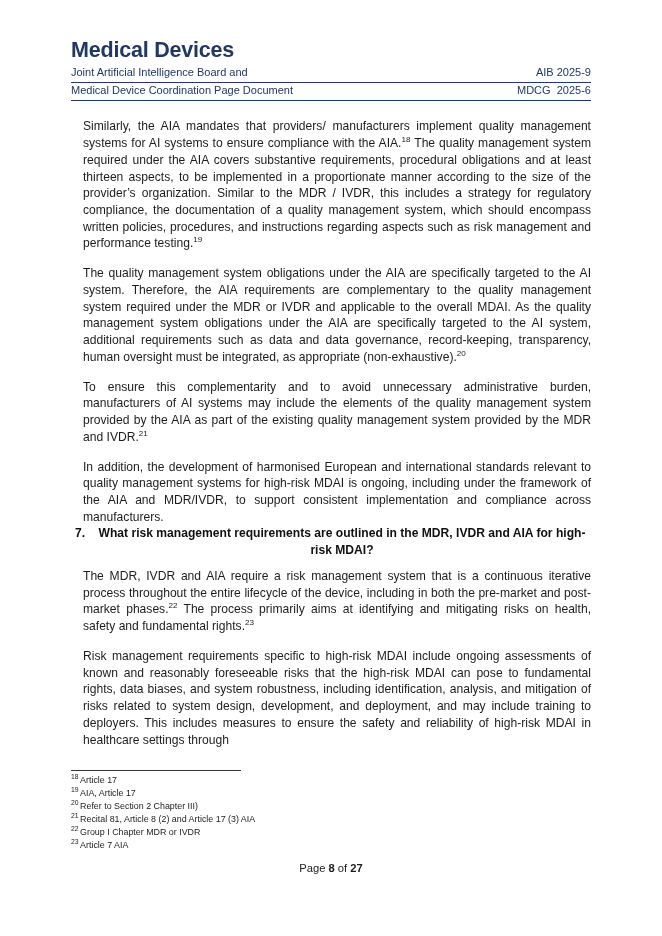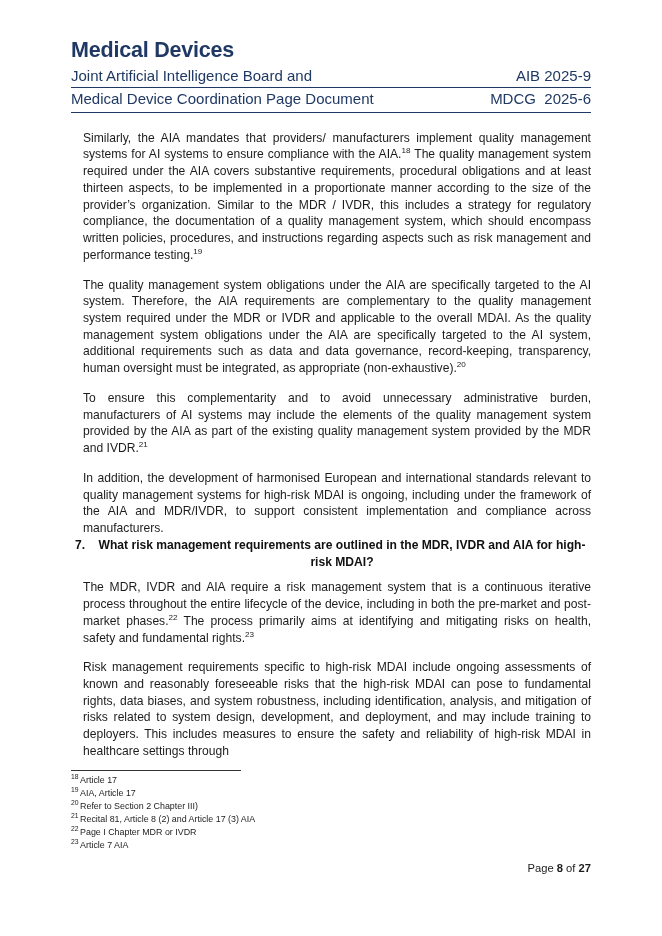--- a/index.html
+++ b/index.html
@@ -38,21 +38,21 @@
     font-weight: bold;
     letter-spacing: -0.2px;
     line-height: 1.12;
     color: #1f3864;
     margin: 0 0 3px 0;
   }
   .header-row {
     display: flex;
     justify-content: space-between;
     align-items: flex-start;
-    font-size: 15px;
+    font-size: 11px;
     color: #1f3864;
     line-height: 1.42;
     white-space: pre;
   }
   .header-rule-thin {
     border-top: 0.8px solid #1f3864;
     margin: 1px 0 0 0;
     height: 0;
   }
   .header-rule-thick {
@@ -126,21 +126,21 @@
     line-height: 0;
     margin-right: 1.5px;
   }
 
   
   .page-footer {
     position: absolute;
     left: 71px;
     top: 862px;
     width: 520px;
-    text-align: right;
+    text-align: center;
     font-size: 11.2px;
     color: #1c1c1c;
   }
   .page-footer b { font-weight: bold; }
 </style>
 </head>
 <body>
 
 <div class="page">
 
@@ -186,21 +186,21 @@
     </div>
   </div>
 
   <div class="footnotes">
     <div class="fn-rule"></div>
     <div>
         <div class="fn-item"><span class="fn-num">18</span><span>Article 17</span></div>
         <div class="fn-item"><span class="fn-num">19</span><span>AIA, Article 17</span></div>
         <div class="fn-item"><span class="fn-num">20</span><span>Refer to Section 2 Chapter III)</span></div>
         <div class="fn-item"><span class="fn-num">21</span><span>Recital 81, Article 8 (2) and Article 17 (3) AIA</span></div>
-        <div class="fn-item"><span class="fn-num">22</span><span>Page I Chapter MDR or IVDR</span></div>
+        <div class="fn-item"><span class="fn-num">22</span><span>Group I Chapter MDR or IVDR</span></div>
         <div class="fn-item"><span class="fn-num">23</span><span>Article 7 AIA</span></div>
       </div>
   </div>
 
   <div class="page-footer">
     <span>Page </span><b>8</b><span> of </span><b>27</b>
   </div>
 
 </div>
 

